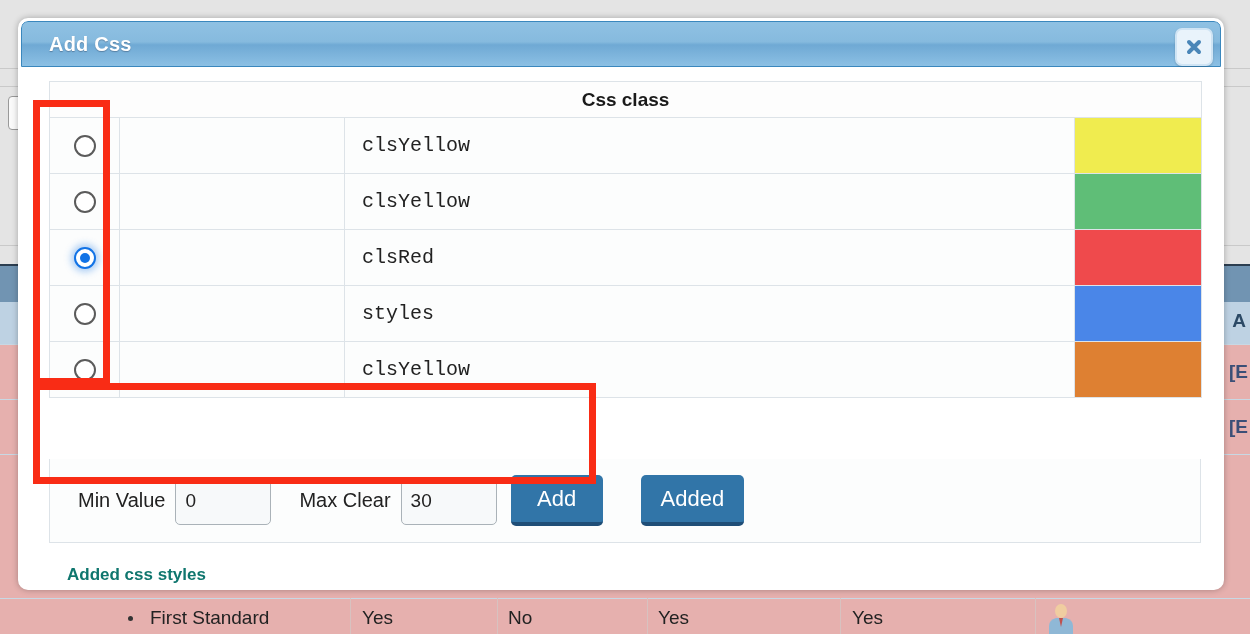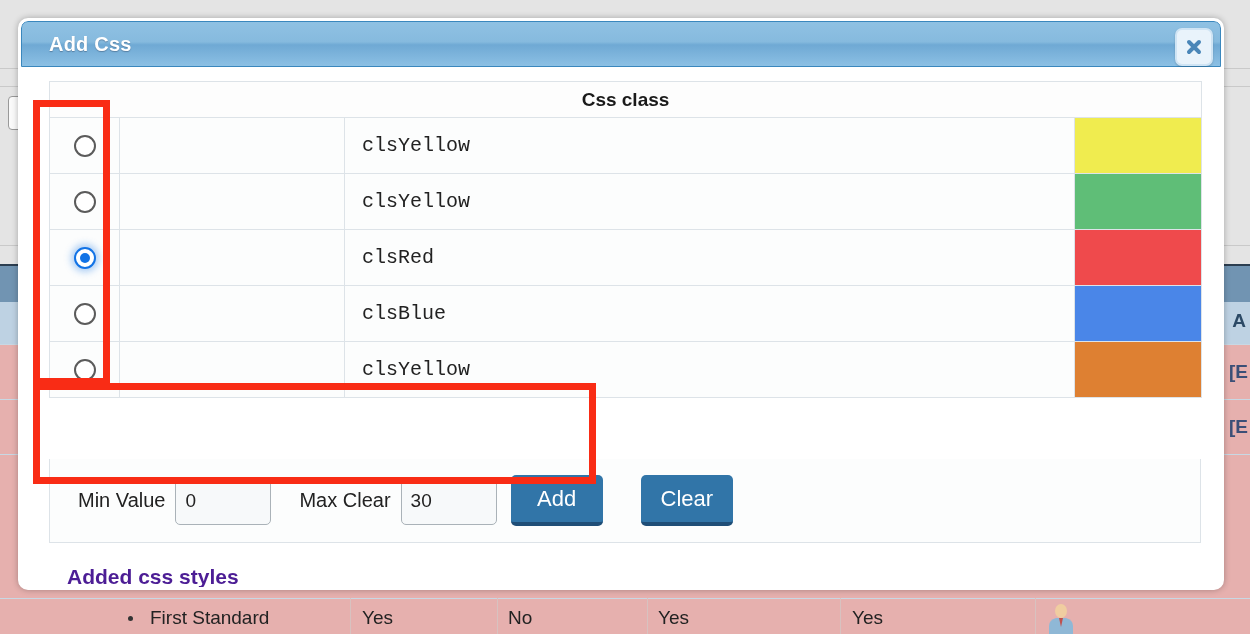--- a/index.html
+++ b/index.html
@@ -282,23 +282,23 @@
     line-height: 47px;
   }
   #add-button  { margin-left: 14px; }
   #clear-button{ margin-left: 38px; }
 
   
   #added-title {
     position: absolute;
     left: 46px;
     top: 498px;
-    font-size: 21px;
+    font-size: 17px;
     font-weight: bold;
-    color: #4c1d95;
+    color: #0f766e;
   }
 
   
   .annot {
     position: absolute;
     border: 7px solid #f92c15;
     box-sizing: border-box;
     pointer-events: none;
   }
   #annot-radios { left: 33px;  top: 100px; width: 77px;  height: 285px; }
@@ -402,21 +402,21 @@
           <td class="cell-name">clsRed</td>
           <td class="cell-swatch">
             <span class="swatch" style="background: rgb(239, 74, 76);"></span>
           </td>
         </tr>
         <tr>
           <td class="cell-radio">
             <span class="radio"></span>
           </td>
           <td></td>
-          <td class="cell-name">clsBlue</td>
+          <td class="cell-name">styles</td>
           <td class="cell-swatch">
             <span class="swatch" style="background: rgb(74, 134, 232);"></span>
           </td>
         </tr>
         <tr>
           <td class="cell-radio">
             <span class="radio"></span>
           </td>
           <td></td>
           <td class="cell-name">clsYellow</td>
@@ -426,21 +426,21 @@
         </tr>
       </tbody>
     </table>
 
     <div id="value-bar">
       <span class="field-label">Min Value</span>
       <input class="num-input" id="min-input" type="text" value="0" style="">
       <span class="field-label">Max Clear</span>
       <input class="num-input" id="max-input" type="text" value="30" style="">
       <button class="btn" id="add-button">Add</button>
-      <button class="btn" id="clear-button">Clear</button>
+      <button class="btn" id="clear-button">Added</button>
     </div>
 
     <div id="added-title">Added css styles</div>
 
   </div>
 </div>
 
 <div class="annot" id="annot-radios" style="border-color: rgb(249, 44, 21);"></div>
 <div class="annot" id="annot-values" style="border-color: rgb(249, 44, 21);"></div>
 

